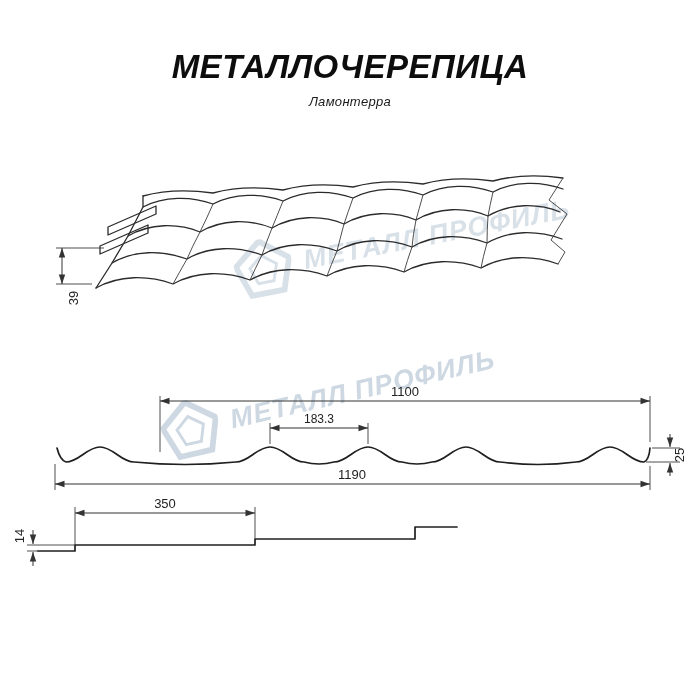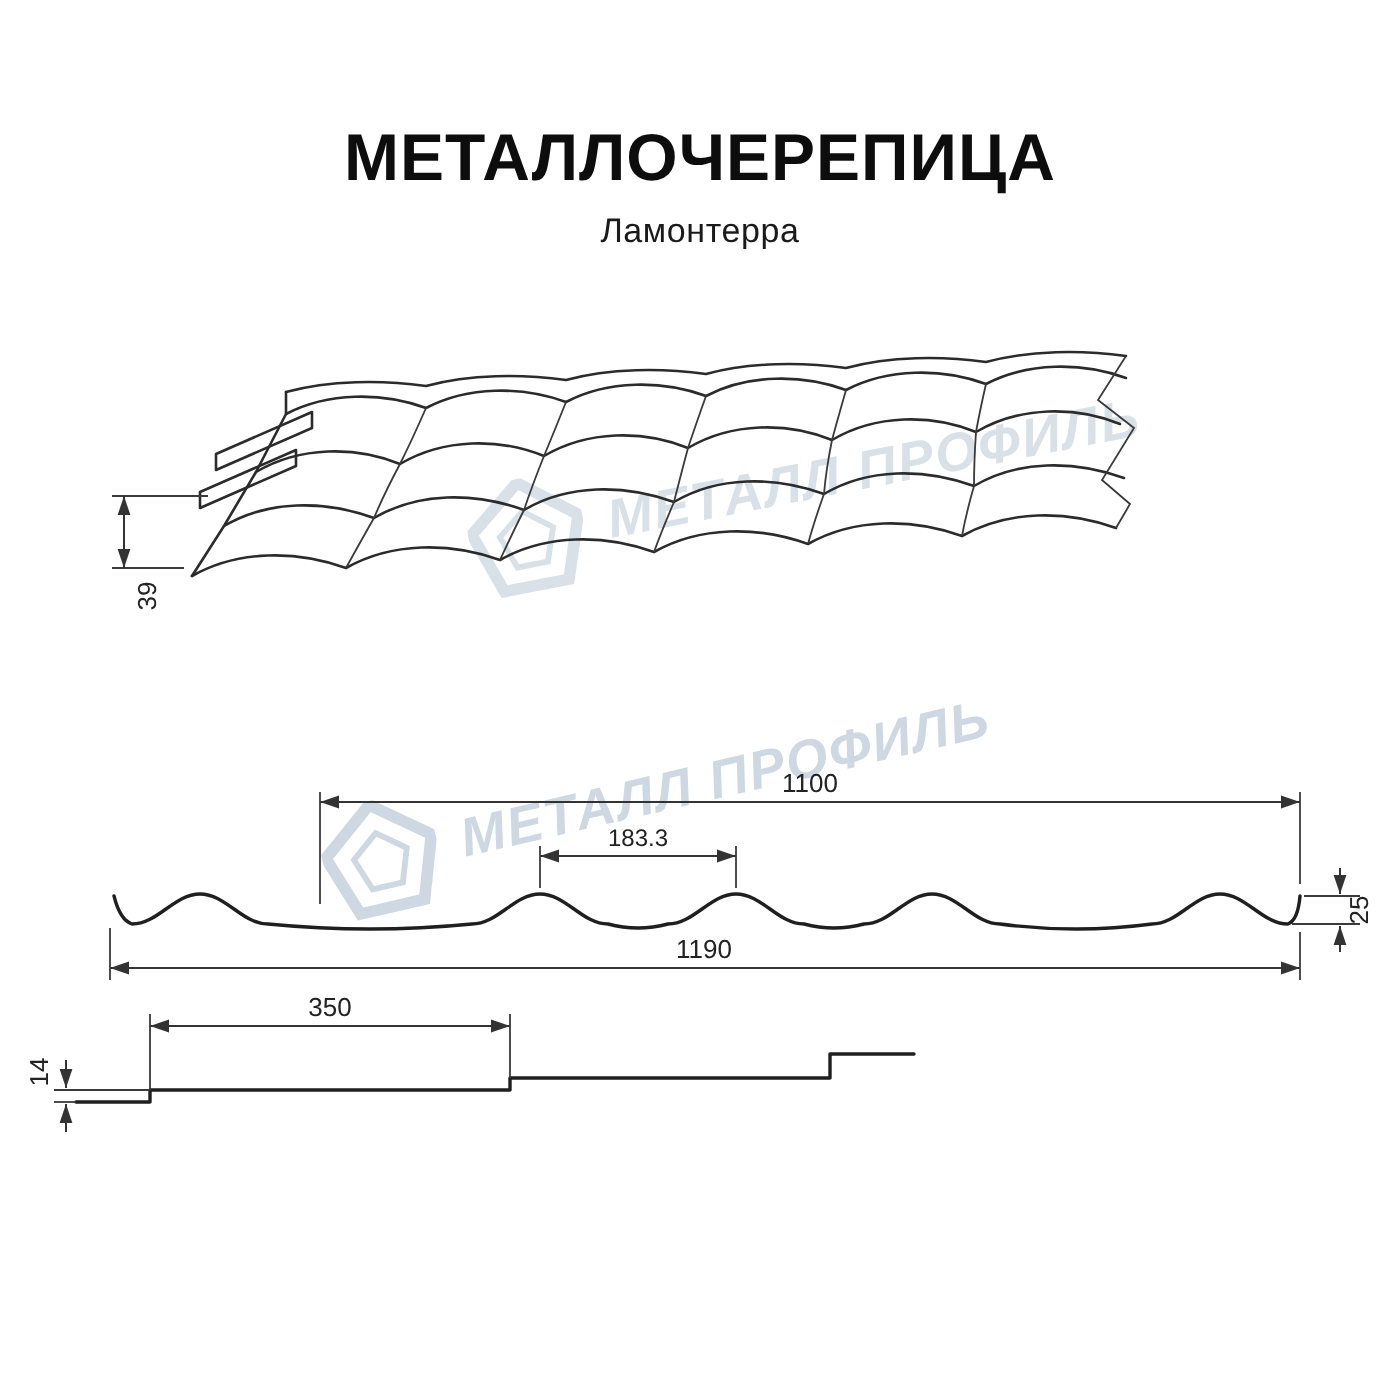--- a/index.html
+++ b/index.html
@@ -1,20 +1,20 @@
 <!DOCTYPE html>
 <html><head>
 <meta charset="utf-8">
 <style>
   html,body{margin:0;padding:0;background:#ffffff;}
   .page{position:relative;width:700px;height:700px;background:#fff;overflow:hidden;
         font-family:"Liberation Sans",sans-serif;}
-  header{position:absolute;top:60px;left:0;width:700px;text-align:center;z-index:3;}
+  header{position:absolute;top:48px;left:0;width:700px;text-align:center;z-index:3;font-style:italic;}
   h1{margin:0;font-size:33px;font-weight:700;letter-spacing:.5px;color:#0d0d0d;}
-  .subtitle{margin-top:8px;font-size:17px;color:#1a1a1a;letter-spacing:.3px;}
+  .subtitle{margin-top:8px;font-size:13px;color:#1a1a1a;letter-spacing:.3px;}
   .watermark{position:absolute;display:flex;align-items:center;gap:12px;z-index:1;
              font-weight:700;font-style:italic;font-size:27px;letter-spacing:1px;white-space:nowrap;}
   .wm1{left:232px;top:212px;transform:rotate(-11deg);opacity:.55;}
   .wm2{left:158px;top:368px;transform:rotate(-13deg);opacity:.7;}
   svg.drawing{position:absolute;left:0;top:0;z-index:2;}
   svg.drawing text{font-family:"Liberation Sans",sans-serif;font-size:13px;fill:#222;}
   svg.drawing text.small{font-size:12px;}
   .outline{fill:none;stroke:#2b2b2b;stroke-width:1.3;stroke-linejoin:round;stroke-linecap:round;}
   .profline{fill:none;stroke:#1f1f1f;stroke-width:1.7;stroke-linejoin:round;stroke-linecap:round;}
   .thin{fill:none;stroke:#3a3a3a;stroke-width:.9;}

